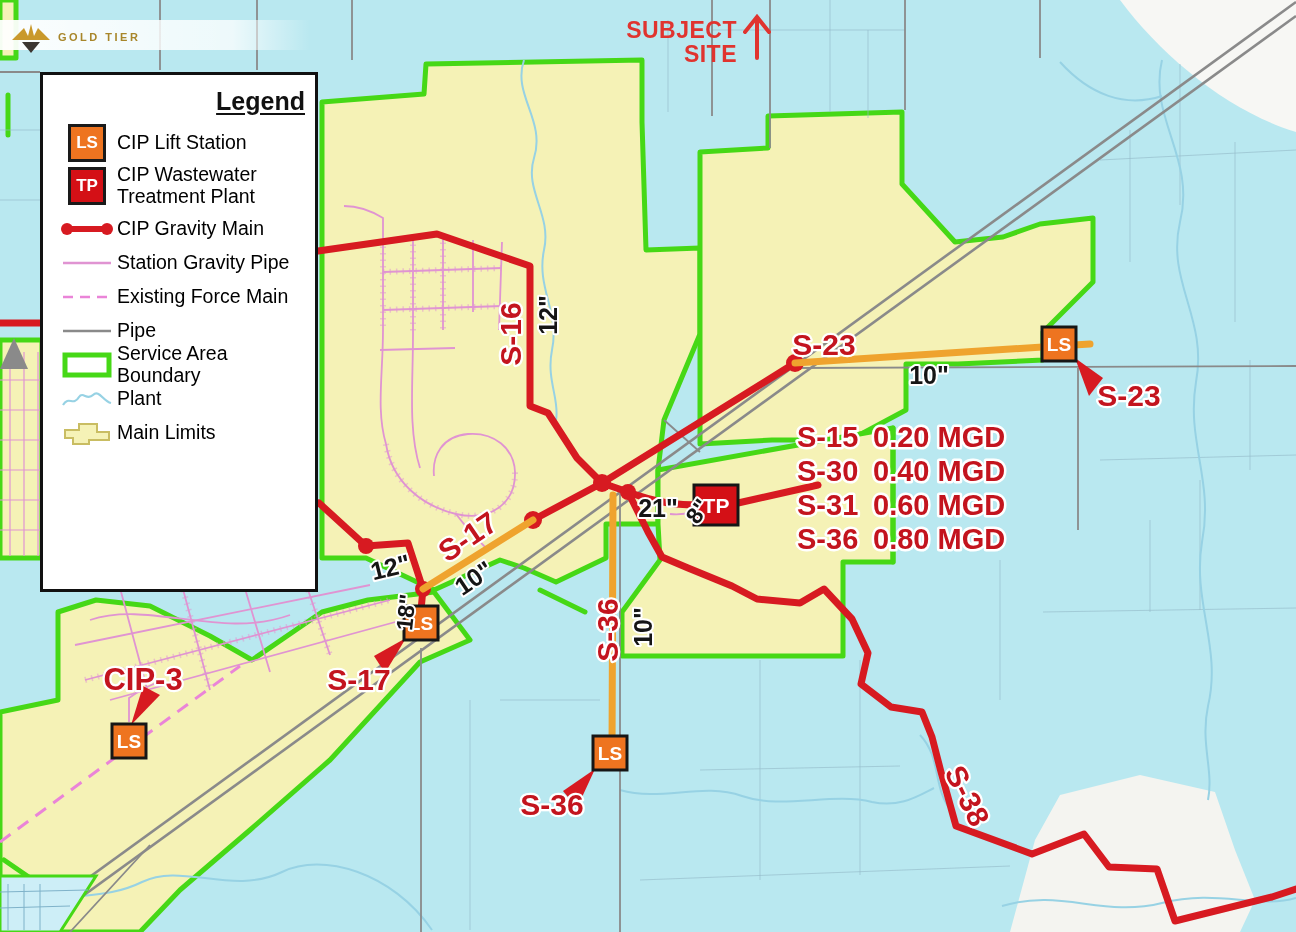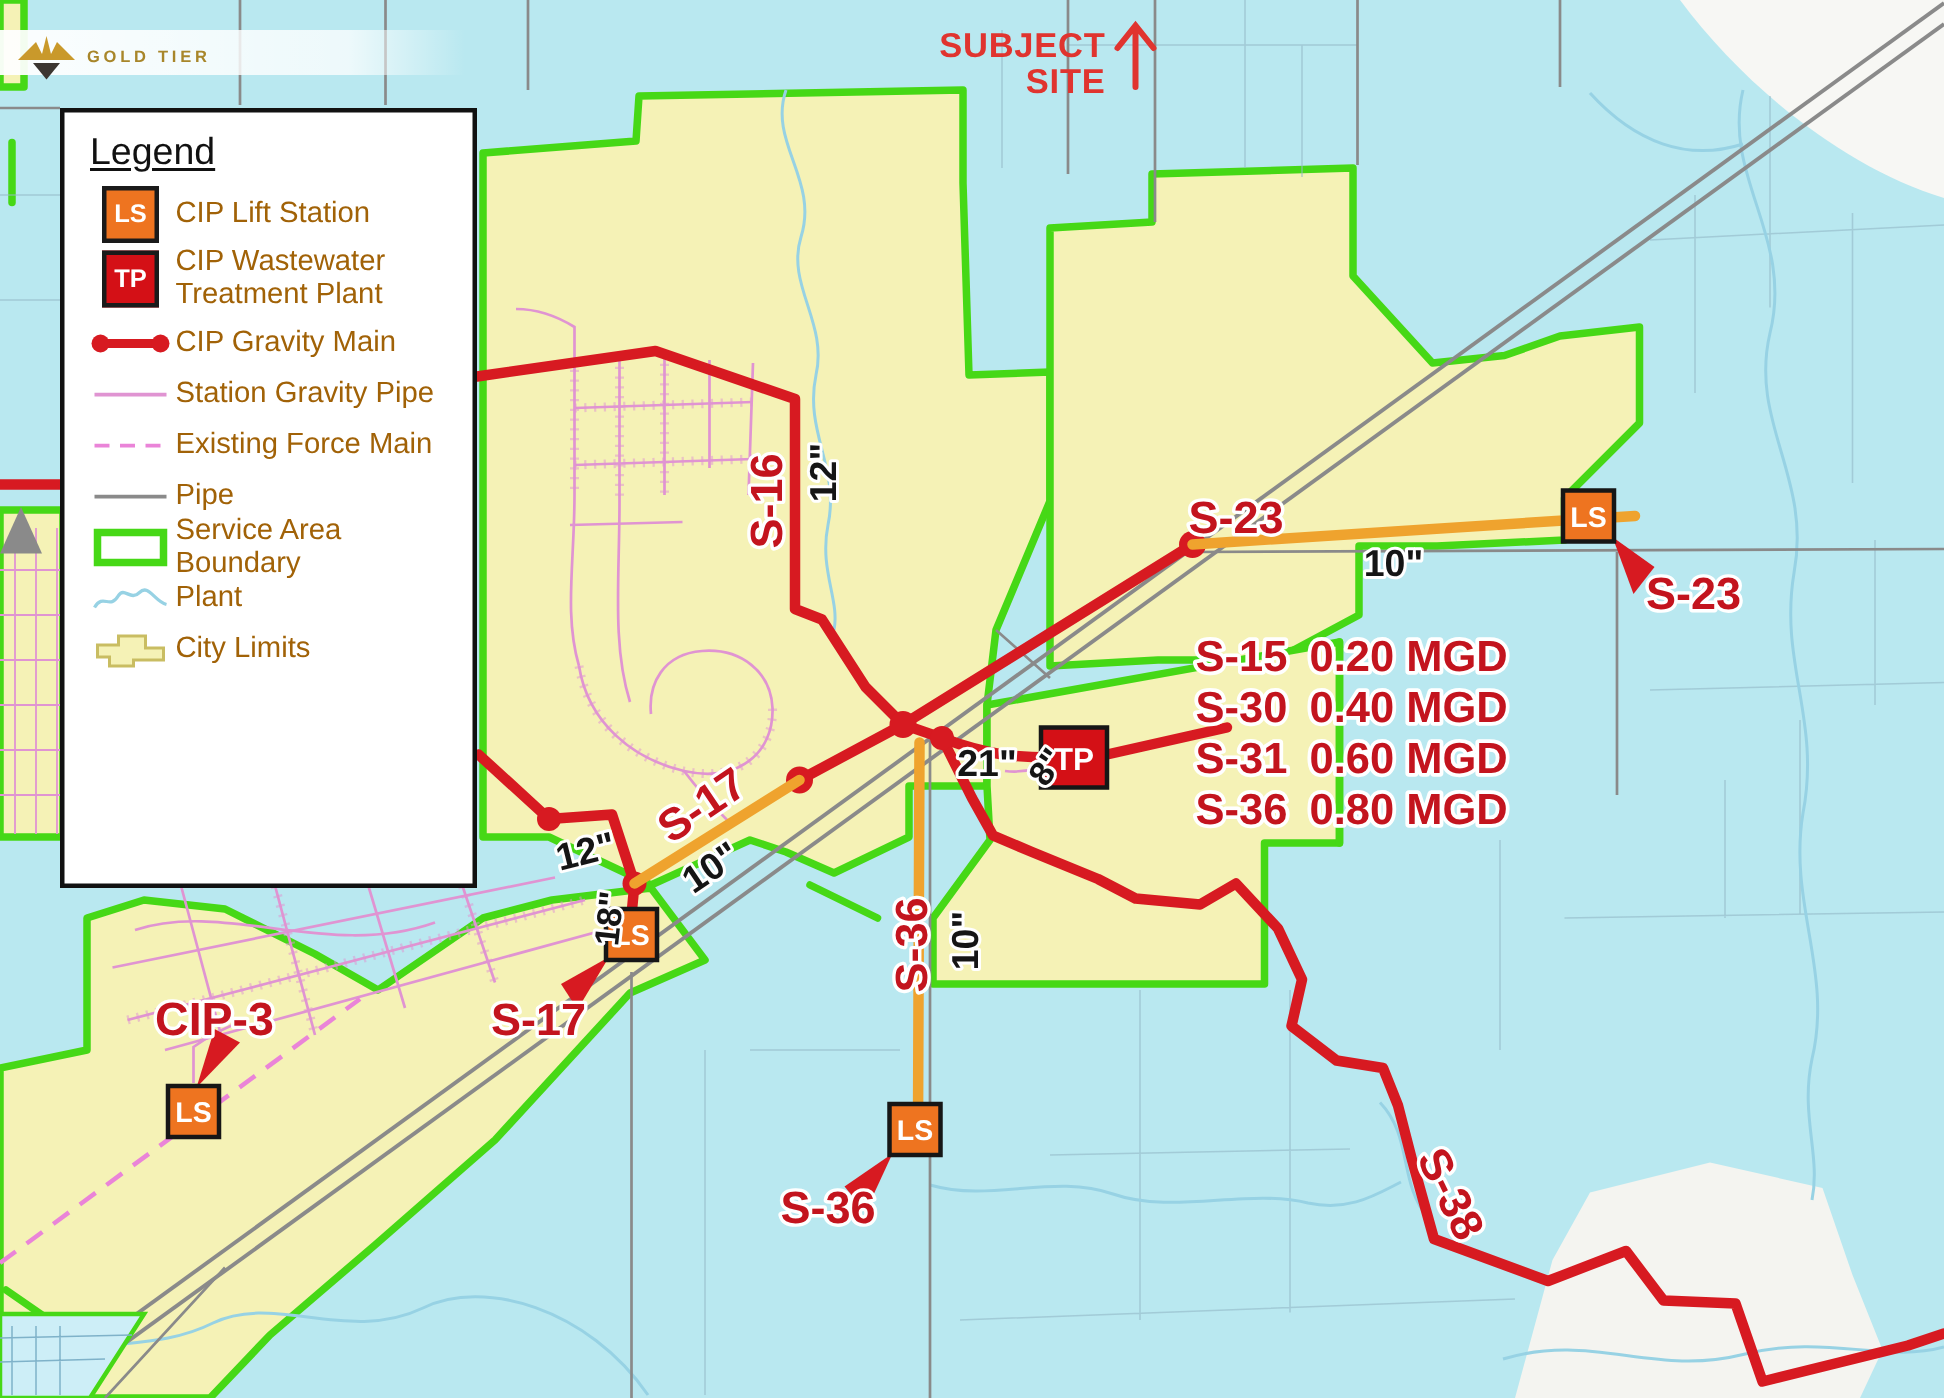--- a/index.html
+++ b/index.html
@@ -3,26 +3,26 @@
 <meta charset="utf-8">
 <style>
   html,body{margin:0;padding:0;background:#fff;}
   .stage{position:relative;width:1296px;height:932px;overflow:hidden;background:#b9e8f0;
          font-family:"Liberation Sans",sans-serif;}
   .stage svg.map{position:absolute;left:0;top:0;}
 
   
   .legend{position:absolute;left:40px;top:72px;width:278px;height:520px;background:#ffffff;
           border:3px solid #111;box-sizing:border-box;padding:10px 10px 6px 14px;z-index:5;}
-  .legend-title{font-size:25px;font-weight:normal;color:#111;text-decoration:underline;
-                text-underline-offset:3px;margin:2px 0 10px 3px;}
+  .legend-title{font-size:25px;font-weight:bold;color:#111;text-decoration:underline;
+                text-underline-offset:3px;margin:2px 0 10px 3px;text-align:right;}
   .lrow{display:flex;align-items:center;height:34px;}
   .lrow.tall{height:52px;}
   .licon{width:60px;flex:0 0 60px;display:flex;justify-content:center;align-items:center;}
-  .ltext{font-size:19.5px;color:#a16207;line-height:1.12;width:190px;}
+  .ltext{font-size:19.5px;color:#000000;line-height:1.12;width:190px;}
   .lsbox{width:32px;height:32px;border:3px solid #1a1a1a;display:flex;align-items:center;
          justify-content:center;font-weight:bold;color:#fff;font-size:17px;background:#ee7420;box-sizing:content-box;}
   .tpbox{background:#d41016;}
 
   
   .lblR{font-family:"Liberation Sans",sans-serif;font-weight:bold;font-size:30px;fill:#c3141e;
         stroke:#ffffff;stroke-width:4.5px;paint-order:stroke;stroke-linejoin:round;text-anchor:middle;}
   .lblR.big{font-size:31px;}
   .lblK{font-family:"Liberation Sans",sans-serif;font-weight:bold;font-size:25px;fill:#151515;
         stroke:#ffffff;stroke-width:4px;paint-order:stroke;stroke-linejoin:round;text-anchor:middle;}
@@ -320,18 +320,18 @@
         </div>
     <div class="ltext">Plant</div>
   </div>
 
   <div class="lrow">
     <div class="licon">
           <svg width="56" height="30">
       <polygon points="6,12 20,12 20,6 38,6 38,14 50,14 50,22 30,22 30,26 14,26 14,20 6,20" fill="#f5f2b6" stroke="#c9bd62" stroke-width="2"></polygon>
           </svg>
         </div>
-    <div class="ltext">City Limits</div>
+    <div class="ltext">Main Limits</div>
   </div>
 
 </div>
 
 </div>
 
 </body></html>

